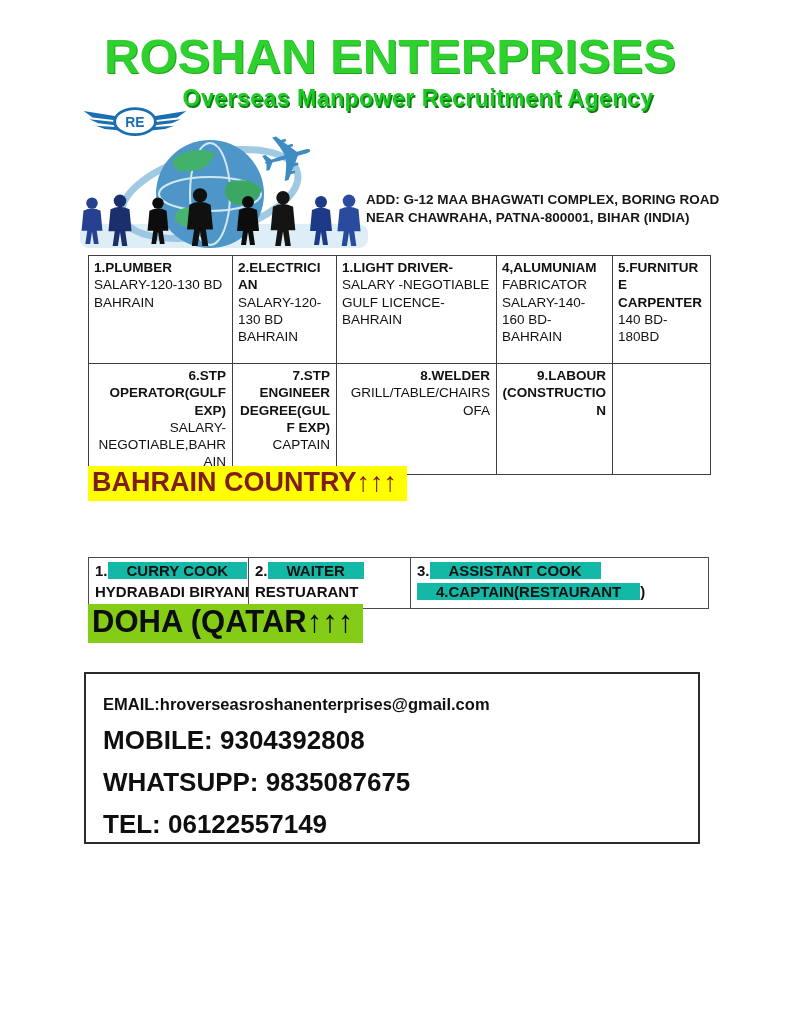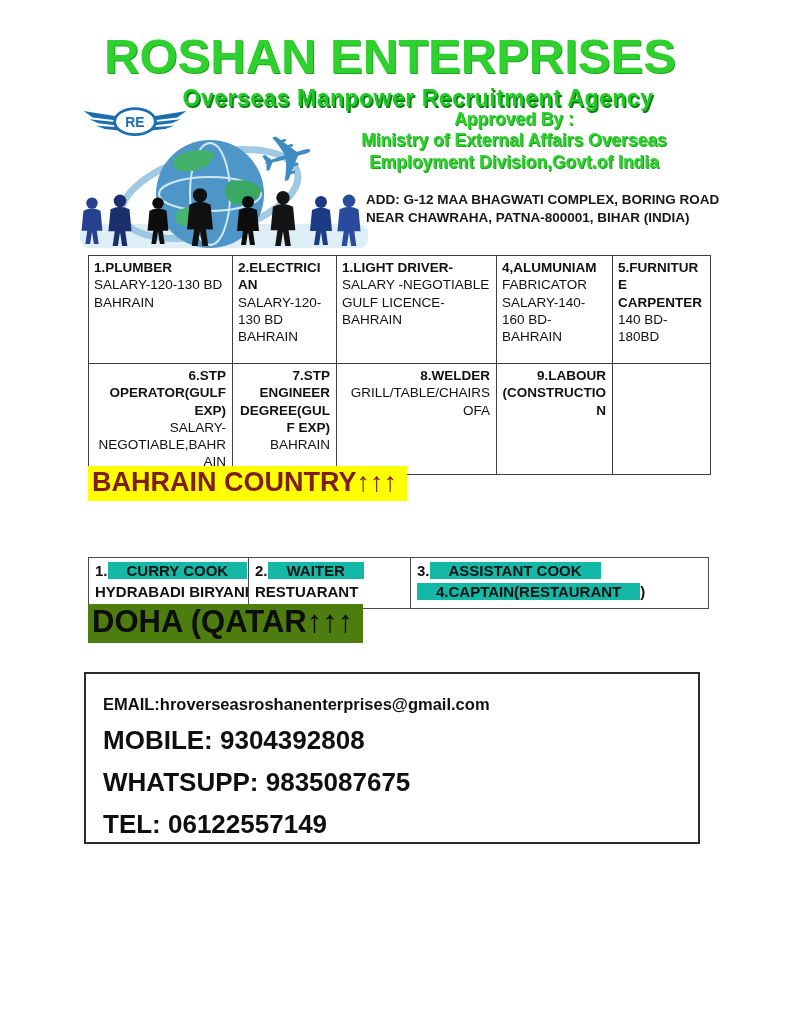--- a/index.html
+++ b/index.html
@@ -45,21 +45,21 @@
   .jt{display:block;font-weight:bold;}
   .jd{display:block;font-weight:normal;}
   
   .banner-yellow{
     position:absolute;left:88px;top:466px;
     background:#ffff00;color:#7f1d1d;
     font-size:27px;font-weight:800;padding:1px 10px 3px 4px;white-space:nowrap;
   }
   .banner-cyan{
     position:absolute;left:88px;top:604px;
-    background:#4d7c0f;color:#0d0d0d;
+    background:#84cc16;color:#0d0d0d;
     font-size:31px;font-weight:800;padding:0 10px 3px 4px;white-space:nowrap;
   }
   
   .qjobs{
     position:absolute;left:88px;top:557px;width:620px;
     font-size:15px;font-weight:bold;line-height:1.4;
   }
   .qjobs td{
     border:1.5px solid #4a4a4a;vertical-align:top;padding:2px 6px;height:46px;
     overflow-wrap:break-word;
@@ -75,25 +75,20 @@
   .contact .email{font-size:16.5px;font-weight:bold;color:#0f0f0f;}
   .contact .big{font-size:26px;font-weight:800;color:#0f0f0f;margin-top:11px;}
 </style>
 </head>
 <body>
 
 <div class="page">
 
   <div class="title">ROSHAN ENTERPRISES</div>
   <div class="subtitle">Overseas Manpower Recruitment Agency</div>
-  <div class="approved">
-    <div>Approved By :</div>
-    <div>Ministry of External Affairs Overseas</div>
-    <div>Employment Division,Govt.of India</div>
-  </div>
 
   <svg class="logo" viewBox="0 0 130 56" aria-hidden="true">
     <g fill="#1b6fb0">
       <path d="M2 17 L46 24 L46 29 L13 25 Z"></path>
       <path d="M9 27 L46 31 L46 35 L20 32 Z"></path>
       <path d="M17 35 L46 37 L46 41 L28 39 Z"></path>
       <path d="M128 17 L84 24 L84 29 L117 25 Z"></path>
       <path d="M121 27 L84 31 L84 35 L110 32 Z"></path>
       <path d="M113 35 L84 37 L84 41 L102 39 Z"></path>
     </g>
@@ -164,21 +159,21 @@
         <span class="jd">140 BD- 180BD</span>
       </td>
     </tr>
     <tr>
       <td>
         <span class="jt">6.STP OPERATOR(GULF EXP)</span>
         <span class="jd">SALARY- NEGOTIABLE,BAHRAIN</span>
       </td>
       <td>
         <span class="jt">7.STP ENGINEER DEGREE(GULF EXP)</span>
-        <span class="jd">BAHRAIN</span>
+        <span class="jd">CAPTAIN</span>
       </td>
       <td>
         <span class="jt">8.WELDER</span>
         <span class="jd">GRILL/TABLE/CHAIRS OFA</span>
       </td>
       <td>
         <span class="jt">9.LABOUR (CONSTRUCTION</span>
         <span class="jd"></span>
       </td>
       <td>

